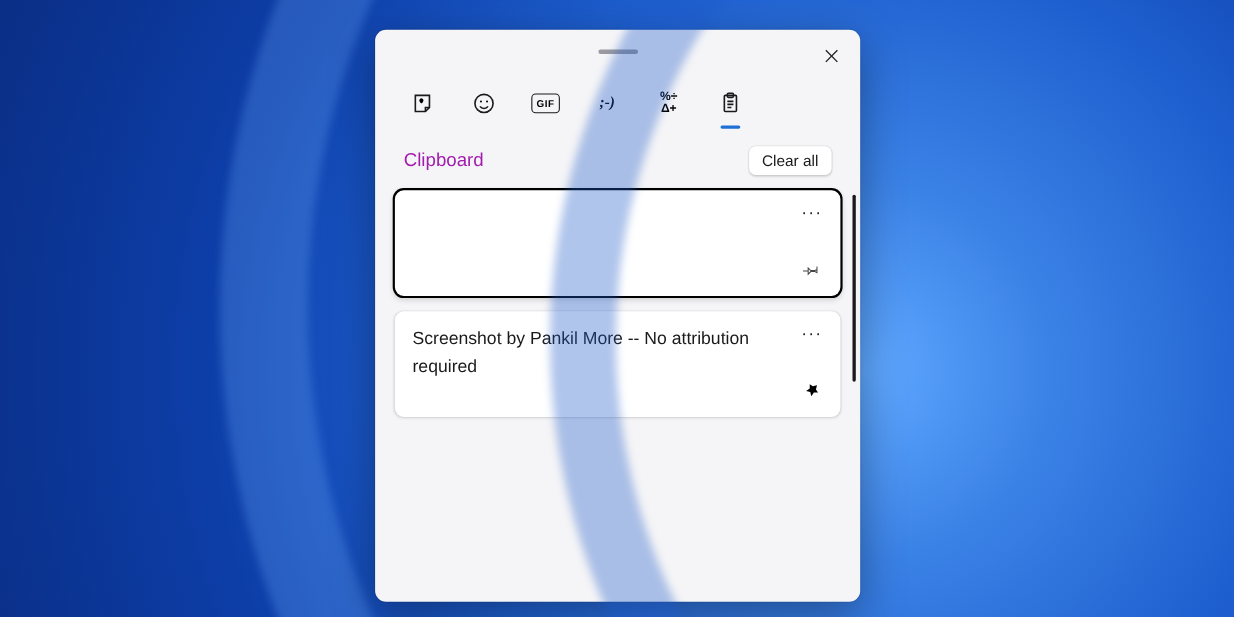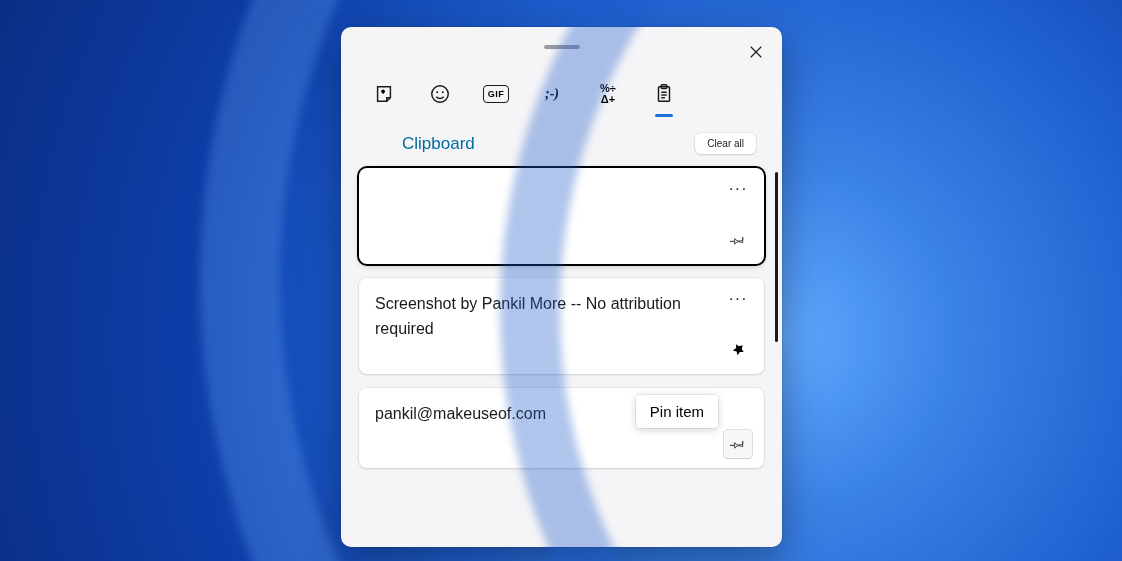--- a/index.html
+++ b/index.html
@@ -78,29 +78,28 @@
   }
 
   .section-header {
     display: flex;
     align-items: center;
     justify-content: space-between;
     padding: 26px 26px 10px 26px;
   }
   .section-title {
     font-size: 17px;
-    color: #0369a1;
-    margin-left: 35px;
+    color: #a21caf;
   }
   .clear-btn {
     background: #fff;
     border: none;
     border-radius: 6px;
     padding: 5px 12px;
-    font-size: 10px;
+    font-size: 14px;
     color: #1a1a1a;
     box-shadow: 0 1px 2px rgba(0,0,0,0.12), 0 0 0 1px rgba(0,0,0,0.05);
     cursor: pointer;
   }
 
   .list {
     flex: 1;
     padding: 4px 18px 10px 18px;
     position: relative;
   }
@@ -241,24 +240,15 @@
     <div class="item">
       <div class="item-text">Screenshot by Pankil More -- No attribution required</div>
       <div class="item-more"><span>···</span></div>
       <div class="item-pin">
         <svg viewBox="0 0 24 24">
             <path d="M12 2l3 5 5 1-4 4 1 6-5-3-5 3 1-6-4-4 5-1z" transform="rotate(45 12 12)" fill="#000"></path>
           </svg>
       </div>
     </div>
 
-    <div class="item" style="min-height:80px;">
-      <div class="item-text">pankil@makeuseof.com</div>
-      <div class="tooltip">Pin item</div>
-      <div class="item-pin boxed">
-        <svg viewBox="0 0 24 24">
-            <path d="M14 4l6 6-3 1-4 4 0 5-3-3-5 5 5-5-3-3 5 0 4-4 1-3z" transform="rotate(45 12 12)" fill="none" stroke="#444" stroke-width="1.4"></path>
-          </svg>
-      </div>
-    </div>
 
   </div>
 </div>
 
 </body></html>

